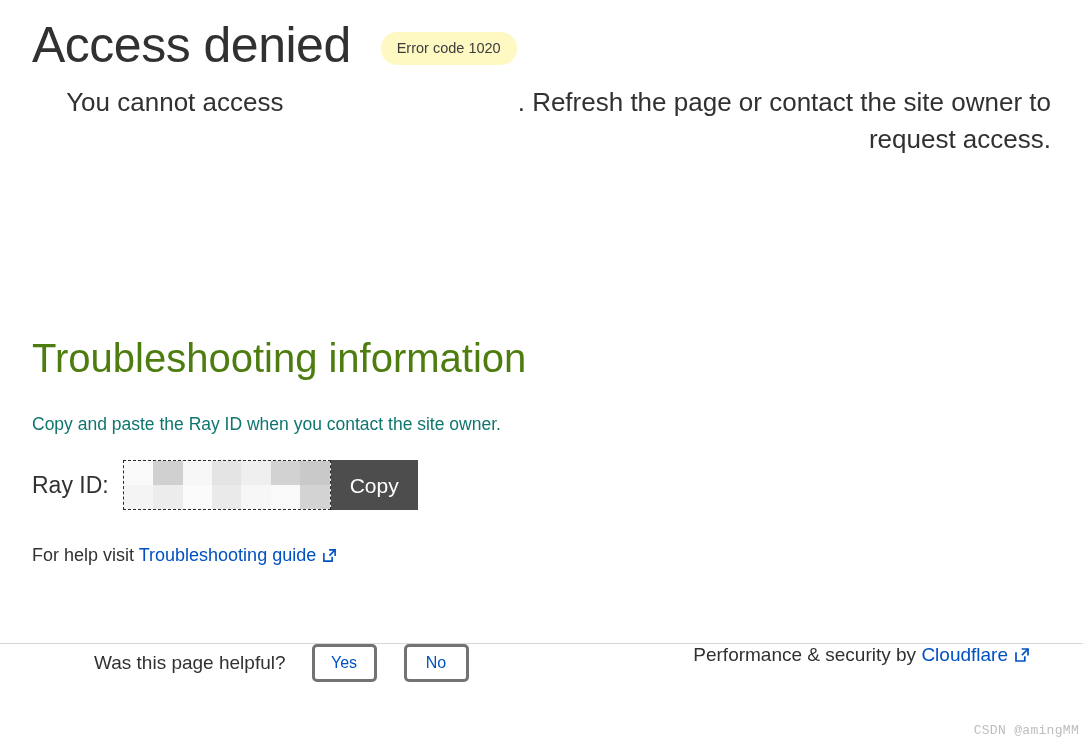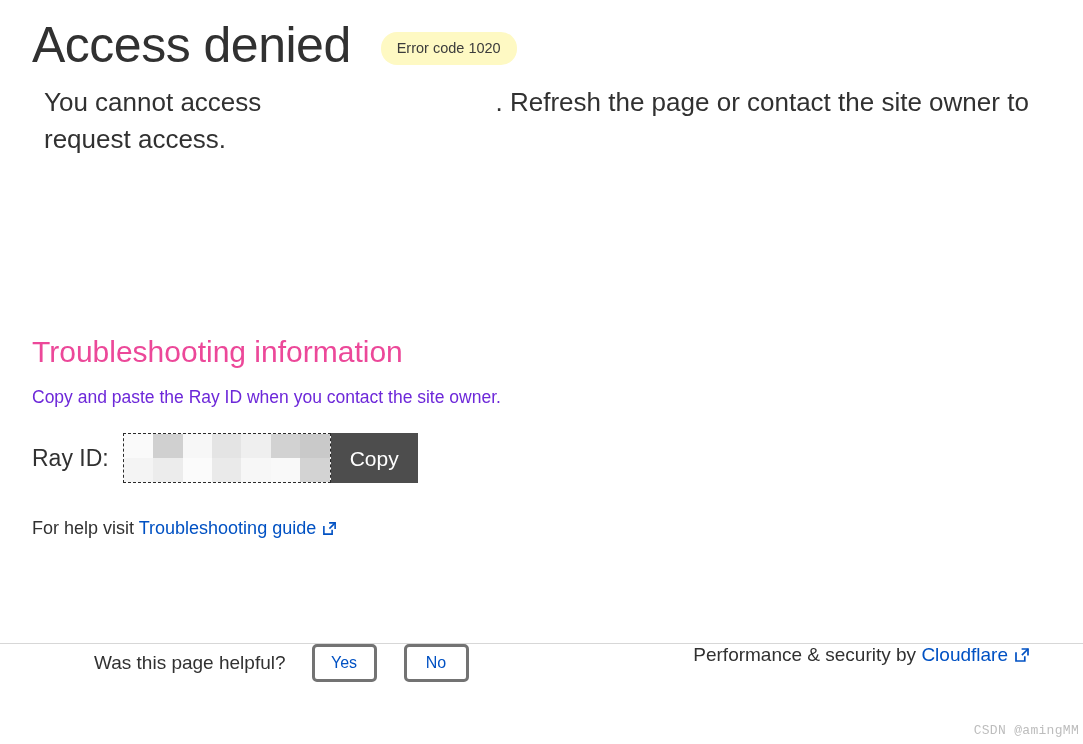--- a/index.html
+++ b/index.html
@@ -60,20 +60,21 @@
   }
 
   
   .lead {
     font-size: 26px;
     font-weight: 400;
     line-height: 1.42;
     color: #313131;
     margin: 9px 0 0 12px;
     max-width: 1040px;
+    text-align: right;
   }
   .lead .redaction {
     display: inline-block;
     vertical-align: -5px;
     margin: 0 1px;
   }
 
   
   .mosaic {
     display: grid;
@@ -86,31 +87,31 @@
     height: 28px;
     grid-template-columns: repeat(8, 1fr);
     grid-template-rows: 1fr;
   }
 
   
   .mid-gap { height: 176px; }
 
   
   .section-title {
-    font-size: 30px;
+    font-size: 40px;
     font-weight: 400;
     line-height: 1.2;
-    color: #ec4899;
+    color: #4d7c0f;
     margin: 0;
   }
   .section-desc {
     font-size: 17.5px;
     line-height: 1.45;
-    color: #6d28d9;
-    margin: 15px 0 0 0;
+    color: #0f766e;
+    margin: 30px 0 0 0;
   }
 
   
   .rayid-row {
     display: flex;
     align-items: center;
     margin-top: 23px;
   }
   .rayid-label {
     font-size: 23px;

